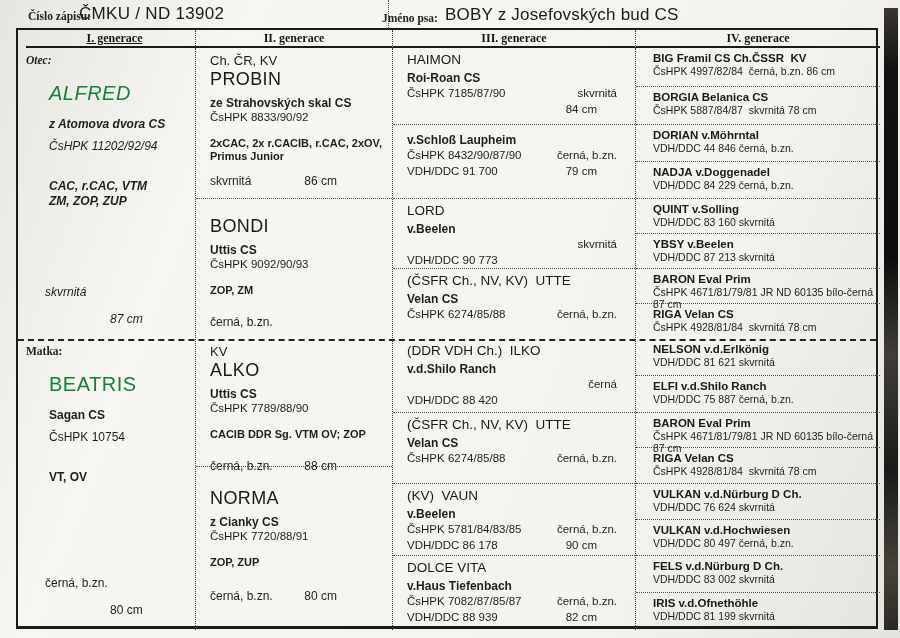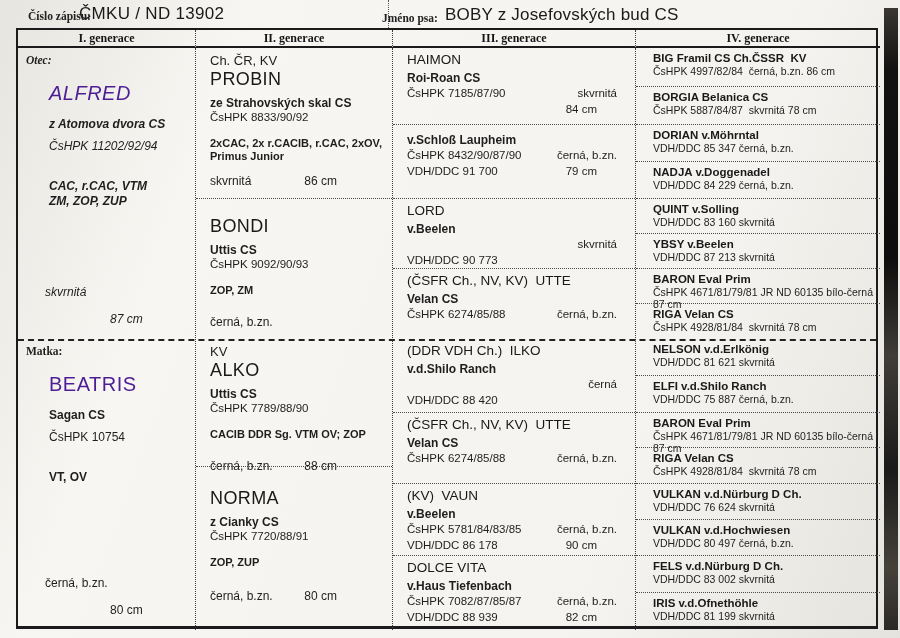--- a/index.html
+++ b/index.html
@@ -23,40 +23,40 @@
     background: linear-gradient(180deg,#3a3731,#121212 10%,#0d0d0d 40%,#403d37 56%,#1a1a1a 74%,#46423a 90%,#2b2925);
   }
 
   
   .tbl { position:absolute; left:16px; top:28px; width:862px; height:601px;
     border:2px solid #1b1b1b; border-bottom-width:3px; }
 
   .hd { position:absolute; top:0; height:18px; display:flex; align-items:center; justify-content:center;
     font-family:"Liberation Serif",serif; font-weight:700; font-size:12px; color:#151515;
     border-bottom:2px solid #1b1b1b; }
-  .hd1 { left:0; width:177px; }
+  .hd1 { left:8px; width:177px;text-decoration:underline; }
   .hd2 { left:177px; width:197px; border-left:1px dotted #3d3d3d; }
   .hd3 { left:374px; width:243px; border-left:1px dotted #3d3d3d; }
   .hd4 { left:617px; width:245px; border-left:1px dotted #3d3d3d; }
 
   .col { position:absolute; top:18px; height:582px; }
   .colA { left:0; width:177px; }
   .colB { left:177px; width:197px; border-left:1px dotted #3d3d3d; }
   .colC { left:374px; width:243px; border-left:1px dotted #3d3d3d; }
   .colD { left:617px; width:245px; border-left:1px dotted #3d3d3d; }
 
   .cell { position:absolute; left:0; right:0; border-top:1px dotted #4b4b4b; }
   .cell.first, .cell.nt { border-top:none; }
 
   .midline { position:absolute; left:0; right:0; top:309px; border-top:2px dashed #232323; }
 
   
   .c1-0 { top:0; height:291px;font-style:italic; } .c1-1 { top:291px; height:291px; }
   .g1 .role { font-family:"Liberation Serif",serif; font-weight:700; font-size:11.5px; padding:6px 0 0 8px; }
-  .g1 .name { margin:16px 0 0 31px; font-size:20px; letter-spacing:.5px; color:#4c1d95; }
+  .g1 .name { margin:16px 0 0 31px; font-size:20px; letter-spacing:.5px; color:#15803d; }
   .g1 .kennel { margin:12px 0 0 31px; font-weight:700; font-size:12px; }
   .g1 .reg { margin:8px 0 0 31px; font-size:12px; }
   .g1 .titles { margin:26px 0 0 31px; font-weight:700; font-size:12px; line-height:15px; }
   .g1 .colr { position:absolute; bottom:40px; left:27px; font-size:12px; }
   .g1 .hgt { position:absolute; bottom:13px; left:92px; font-size:12px; }
 
   
   .c2-0 { top:0; height:150px; } .c2-1 { top:150px; height:141px; }
   .c2-2 { top:291px; height:144px; } .c2-3 { top:418px; height:147px; }
   .g2 { padding:5px 10px 0 14px; }
@@ -278,21 +278,21 @@
     <div class="cell first g4 c4-0">
       <div class="name" data-bind="gen4.0.name">BIG Framil CS Ch.ČSSR  KV</div>
       <div class="info" data-bind="gen4.0.info">ČsHPK 4997/82/84  černá, b.zn. 86 cm</div>
     </div>
     <div class="cell g4 c4-1">
       <div class="name" data-bind="gen4.1.name">BORGIA Belanica CS</div>
       <div class="info" data-bind="gen4.1.info">ČsHPK 5887/84/87  skvrnitá 78 cm</div>
     </div>
     <div class="cell g4 c4-2">
       <div class="name" data-bind="gen4.2.name">DORIAN v.Möhrntal</div>
-      <div class="info" data-bind="gen4.2.info">VDH/DDC 85 347 černá, b.zn.</div>
+      <div class="info" data-bind="gen4.2.info">VDH/DDC 44 846 černá, b.zn.</div>
     </div>
     <div class="cell g4 c4-3">
       <div class="name" data-bind="gen4.3.name">NADJA v.Doggenadel</div>
       <div class="info" data-bind="gen4.3.info">VDH/DDC 84 229 černá, b.zn.</div>
     </div>
     <div class="cell g4 c4-4">
       <div class="name" data-bind="gen4.4.name">QUINT v.Solling</div>
       <div class="info" data-bind="gen4.4.info">VDH/DDC 83 160 skvrnitá</div>
     </div>
     <div class="cell g4 c4-5">

